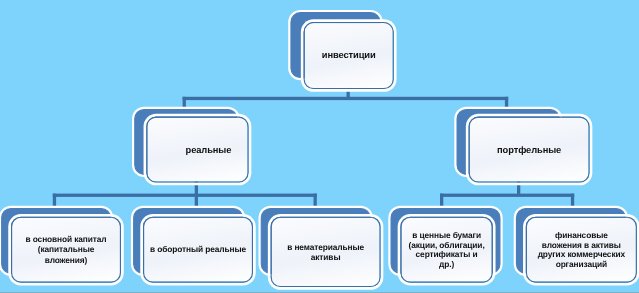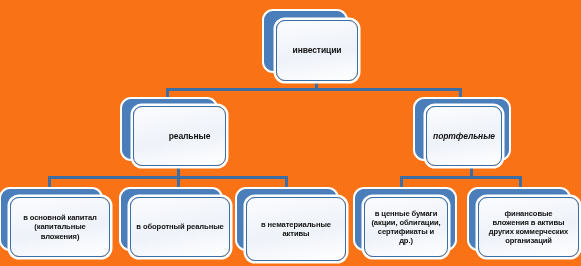--- a/index.html
+++ b/index.html
@@ -11,21 +11,21 @@
     width: 581px;
     height: 266px;
     background: #808080;
     font-family: "Liberation Sans", sans-serif;
     overflow: hidden;
   }
   #canvas {
     position: relative;
     width: 581px;
     height: 266px;
-    background: #f97316;
+    background: #7dd3fc;
   }
 
   
   .conn {
     position: absolute;
     background: #3b6ea5;
   }
   .conn-v { width: 3px; }
   .conn-h { height: 3px; }
 
@@ -100,21 +100,21 @@
 
   <div class="node lvl2" style="left:122px; top:99px; width:106px; height:70px;">
     <div class="back" style="width:94px; height:60px;"></div>
     <div class="front" style="left:11px; top:7px; width:93px; height:60px;padding-left:20px;">
       <span class="label">реальные</span>
     </div>
   </div>
 
   <div class="node lvl2" style="left:415px; top:99px; width:106px; height:70px;">
     <div class="back" style="width:94px; height:60px;"></div>
-    <div class="front" style="left:11px; top:7px; width:76px; height:60px;font-style:italic;">
+    <div class="front" style="left:11px; top:7px; width:110px; height:60px;">
       <span class="label">портфельные</span>
     </div>
   </div>
 
   <div class="node lvl3" style="left:1px; top:189px; width:122px; height:71px;">
     <div class="back" style="width:100px; height:60px;"></div>
     <div class="front" style="left:9px; top:8px; width:100px; height:60px;">
       <span class="label">в основной капитал
 (капитальные
 вложения)</span>

